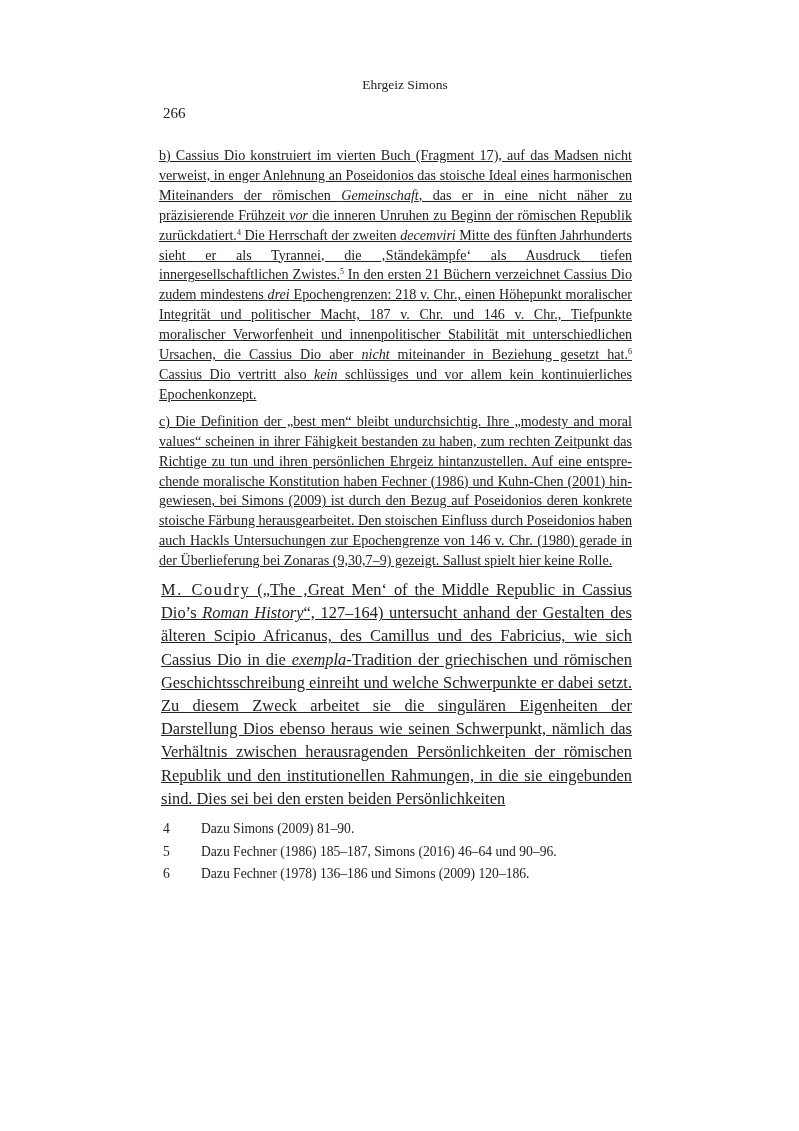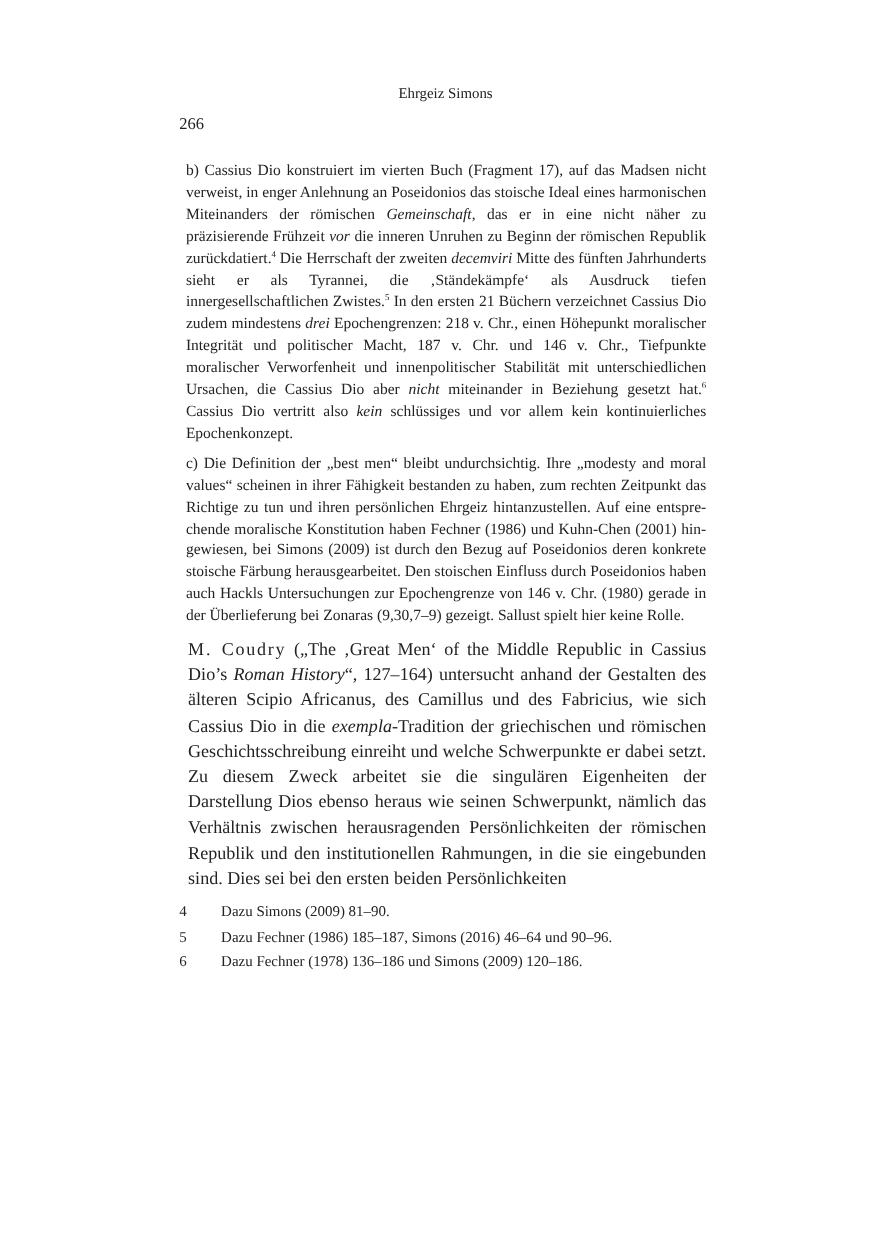--- a/index.html
+++ b/index.html
@@ -27,23 +27,24 @@
       position: absolute;
       left: 330px;
       top: 76px;
       width: 150px;
       text-align: center;
       font-size: 13.5px;
       line-height: 18px;
     }
     .body-block {
       position: absolute;
-      left: 169px;
+      left: 159px;
       top: 146px;
       width: 473px;
+      text-decoration: underline;
     }
     .small-para {
       margin: 0 0 7px 0;
       font-size: 14.1px;
       line-height: 19.9px;
       text-align: justify;
       hyphens: manual;
     }
     .large-para {
       margin: 4px 0 0 2px;

